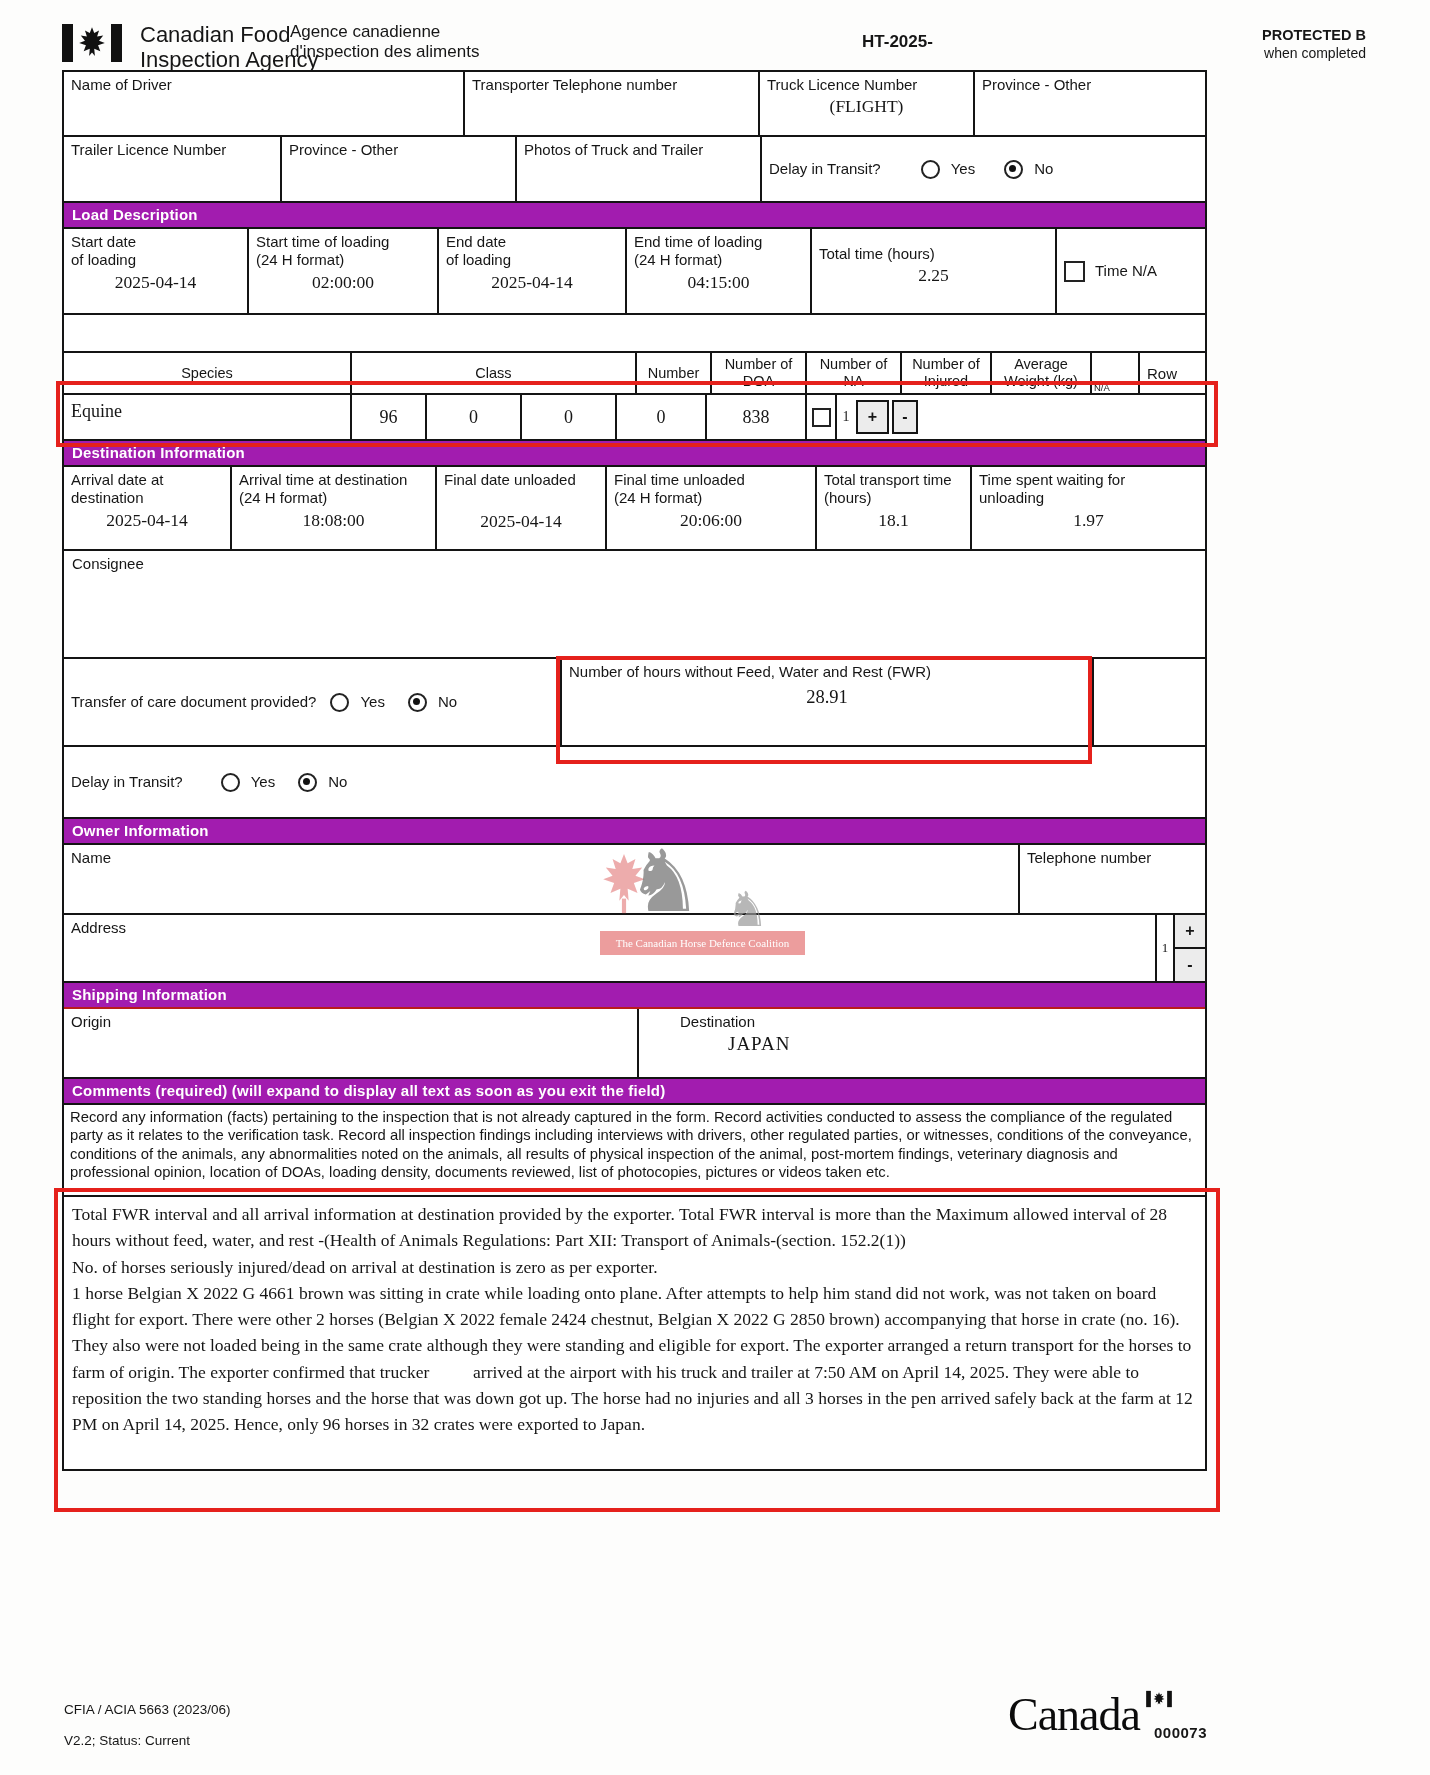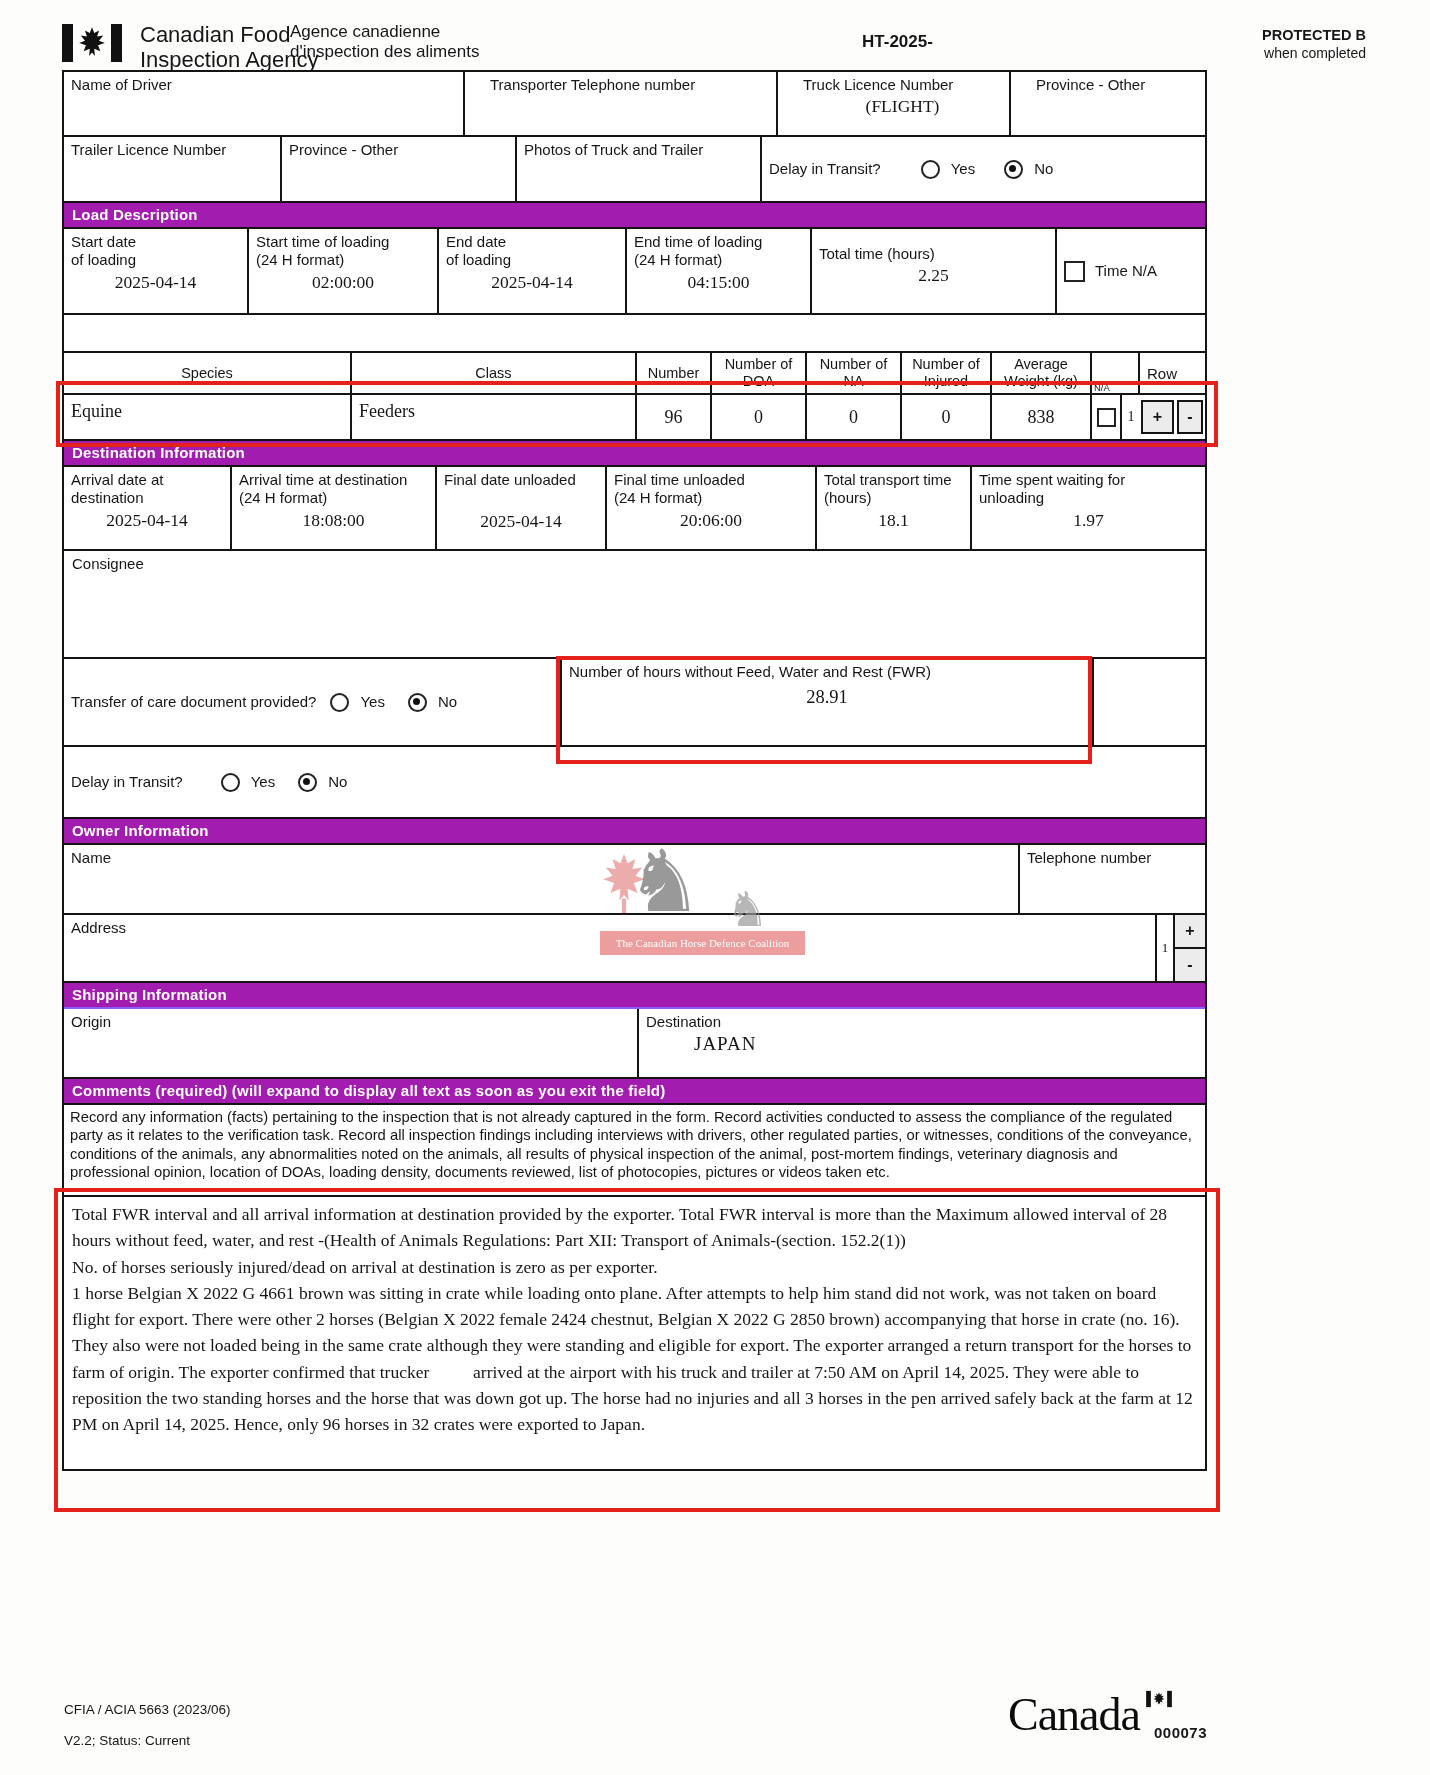--- a/index.html
+++ b/index.html
@@ -82,21 +82,21 @@
         <div>d'inspection des aliments</div>
     </div>
     <div class="hdr-form-no">HT-2025-</div>
     <div class="hdr-protected">
       <b>PROTECTED B</b><br><span>when completed</span>
     </div>
   </div>
 
   <div class="form">
 
-    <div class="row" style="height:65px;gap:18px;">
+    <div class="row" style="height:65px;">
       <div class="cell" style="width:401px;">
         <span class="lbl">Name of Driver</span>
       </div>
       <div class="cell" style="width:295px;">
         <span class="lbl">Transporter Telephone number</span>
       </div>
       <div class="cell" style="width:215px;">
         <span class="lbl">Truck Licence Number</span>
         <div class="val">(FLIGHT)</div>
       </div>
@@ -178,23 +178,20 @@
       <div class="cell" style="width:48px;padding:16px;">
         <span style="position:absolute;bottom:0;left:2px;font-size:9.5px;">N/A</span>
       </div>
       <div class="cell" style="flex:1;font-size:15px;display:flex;align-items:center;">Row</div>
     </div>
 
     <div class="row" style="height:46px;">
       <div class="cell" style="width:288px;">
         <span class="val" style="display:block;text-align:left;font-size:18px;">Equine</span>
       </div>
-      <div class="cell" style="width:285px;">
-        <span class="val" style="display:block;text-align:left;font-size:18px;">Feeders</span>
-      </div>
       <div class="cell tnum" style="width:75px;">96</div>
       <div class="cell tnum" style="width:95px;">0</div>
       <div class="cell tnum" style="width:95px;">0</div>
       <div class="cell tnum" style="width:90px;">0</div>
       <div class="cell tnum" style="width:100px;">838</div>
       <div class="cell" style="width:30px;display:flex;align-items:center;justify-content:center;padding:0;">
         <span class="checkbox" style="width:15px;height:15px;"></span>
       </div>
       <div class="cell" style="flex:1;display:flex;align-items:center;padding:2px;gap:3px;">
         <span style="font-family:'Liberation Serif',serif;font-size:14px;width:14px;text-align:center;">1</span>
@@ -286,21 +283,21 @@
         <span style="font-family:'Liberation Serif',serif;font-size:13px;">1</span>
       </div>
       <div class="cell" style="flex:1;padding:0;display:flex;flex-direction:column;">
         <span class="btn" style="flex:1;border:none;border-bottom:2px solid #141414;">+</span>
         <span class="btn" style="flex:1;border:none;">-</span>
       </div>
     </div>
 
     <div class="bar">Shipping Information</div>
 
-    <div class="row" style="height:72px;border-top:2px solid #8b5cf6;">
+    <div class="row" style="height:72px;border-top:2px solid #b91c1c;gap:34px;">
       <div class="cell" style="width:575px;">
         <span class="lbl">Origin</span>
       </div>
       <div class="cell" style="flex:1;">
         <span class="lbl">Destination</span>
         <div class="val" style="text-align:left;padding-left:48px;font-size:19px;letter-spacing:1px;">JAPAN</div>
       </div>
     </div>
 
     <div class="bar">Comments (required) (will expand to display all text as soon as you exit the field)</div>

